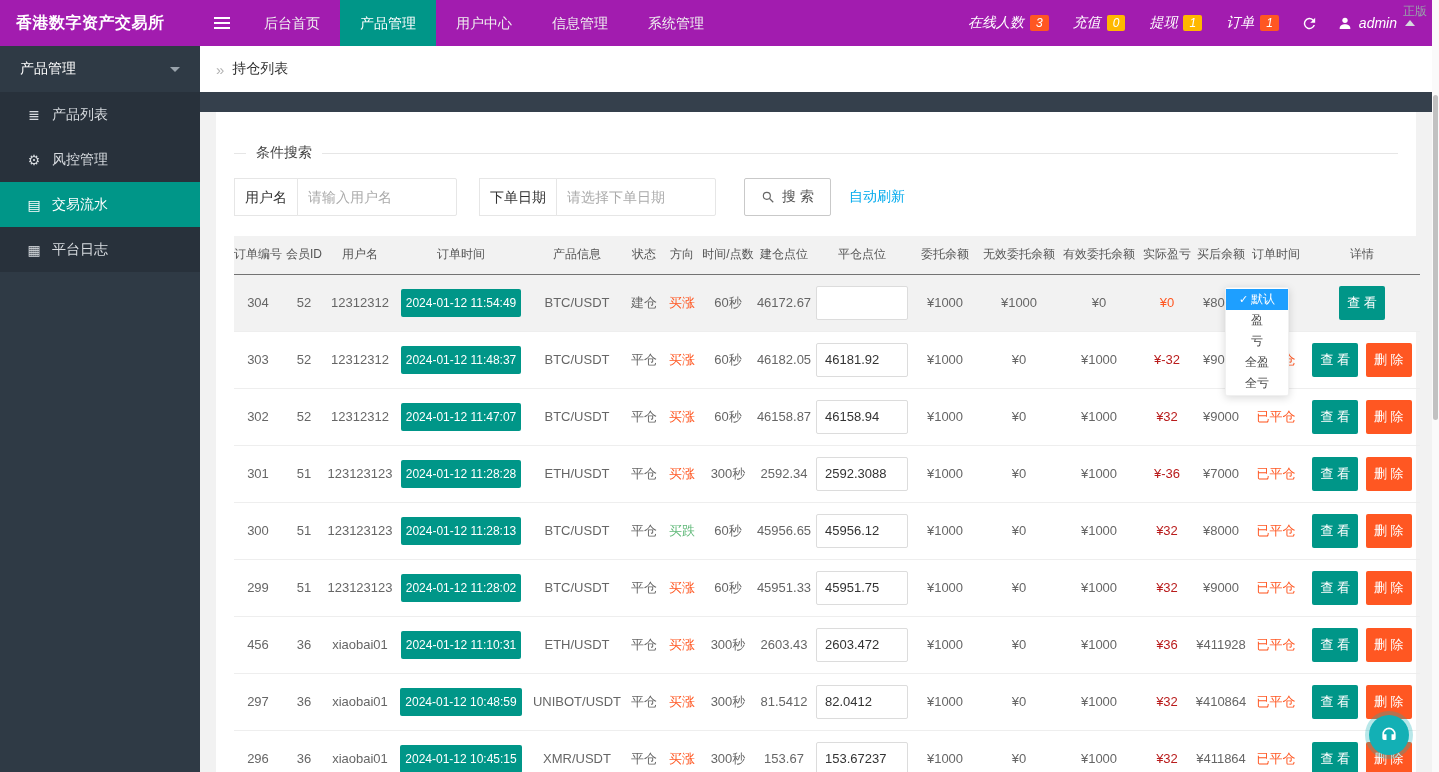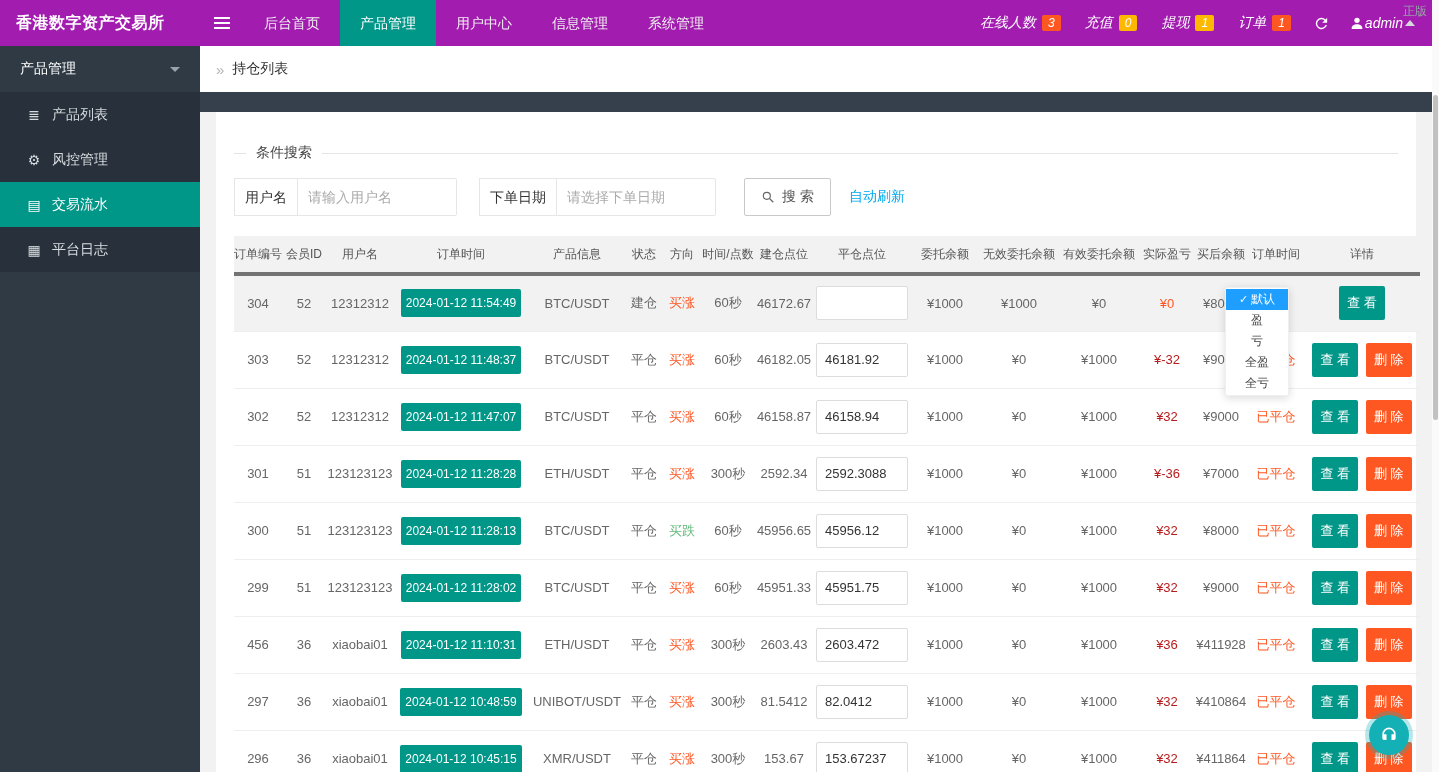--- a/index.html
+++ b/index.html
@@ -16,21 +16,21 @@
   .hamburger { width:44px; height:46px; display:flex; flex-direction:column; justify-content:center; align-items:center; gap:3px; cursor:pointer; }
   .hamburger i { display:block; width:16px; height:2px; background:#fff; }
   .top-nav { display:flex; height:46px; }
   .nav-item { line-height:46px; padding:0 20px; color:#f0f0f0; font-size:14px; cursor:pointer; white-space:nowrap; }
   .nav-item.active { background:#009688; color:#fff; }
   .header-right { margin-left:auto; display:flex; align-items:center; height:62px;font-style:italic; }
   .stat-item { display:flex; align-items:center; padding:0 12px; color:#fff; font-size:14px; cursor:pointer; white-space:nowrap; }
   .badge { margin-left:6px; min-width:12px; padding:1px 6px; border-radius:2px; font-size:12px; color:#fff; text-align:center; }
   .icon-btn { width:38px; height:46px; display:flex; align-items:center; justify-content:center; cursor:pointer; }
   .icon-btn svg { width:17px; height:17px; fill:#fff; }
-  .user { display:flex; align-items:center; color:#fff; padding:0 10px 0 8px; cursor:pointer; }
+  .user { display:flex; align-items:center; gap:6px; color:#fff; padding:0 10px 0 8px; cursor:pointer; }
   .user svg { width:16px; height:16px; fill:#fff; }
   .caret-up { width:0; height:0; border-left:5px solid transparent; border-right:5px solid transparent; border-bottom:6px solid #d5d9dd; margin:0 14px 0 2px; }
   .corner-tag { position:absolute; top:3px; right:12px; color:#98a1a9; font-size:12px; z-index:80; }
   
   .sidebar { position:absolute; top:46px; left:0; width:200px; bottom:0; background:#2f3a45; z-index:4; }
   .menu-group { height:46px; padding:0 20px; color:#fff; font-size:14px; display:flex; align-items:center; justify-content:space-between; cursor:pointer; }
   .chev { width:0; height:0; border-left:5px solid transparent; border-right:5px solid transparent; border-top:5px solid #9aa3ac; }
   .menu-item { height:45px; padding-left:26px; color:#d7dbdf; font-size:14px; background:#28313b; display:flex; align-items:center; gap:10px; cursor:pointer; }
   .menu-item.active { background:#009688; color:#fff; }
   .mi-icon { font-size:14px; width:16px; text-align:center; }
@@ -48,21 +48,21 @@
   .input-group { display:flex; align-items:center; margin-right:22px; }
   .form-label { height:38px; line-height:36px; padding:0 10px; border:1px solid #e6e6e6; background:#fff; font-size:14px; color:#333; white-space:nowrap; }
   .form-input { height:38px; width:160px; border:1px solid #e6e6e6; margin-left:-1px; padding:0 10px; font-size:14px; color:#333; outline:none; border-radius:0 2px 2px 0; }
   .form-input::placeholder { color:#ababab; }
   .search-btn { margin-left:6px; height:38px; padding:0 16px; background:#fff; border:1px solid #c9c9c9; border-radius:2px;
     font-size:14px; color:#555; display:flex; align-items:center; gap:7px; cursor:pointer; }
   .search-btn svg { width:14px; height:14px; stroke:#666; fill:none; stroke-width:2; }
   .auto-refresh { margin-left:18px; color:#01aaed; font-size:14px; cursor:pointer; text-decoration:none; }
   
   .data-table { width:100%; border-collapse:collapse; table-layout:fixed; margin-top:20px; }
-  .data-table th { background:#f2f2f2; height:38px; font-size:12px; font-weight:400; color:#555; text-align:center; white-space:nowrap; overflow:hidden; border-bottom:4px solid #737373; }
+  .data-table th { background:#f2f2f2; height:38px; font-size:12px; font-weight:400; color:#555; text-align:center; white-space:nowrap; overflow:hidden; border-bottom:1px solid #737373; }
   .data-table td { height:57px; text-align:center; font-size:13px; color:#666; border-bottom:1px solid #eee; white-space:nowrap; }
   tr.hl { background:#f2f2f2; }
   .time-btn { background:#009688; color:#fff; border:none; border-radius:2px; padding:7px 5px; font-size:12px; cursor:pointer; white-space:nowrap; }
   .close-input { width:92px; height:34px; border:1px solid #dcdcdc; border-radius:2px; padding:0 8px; font-size:13px; color:#333; outline:none; background:#fff; }
   .dir-up { color:#ff5722; }
   .dir-down { color:#5fb878; }
   .profit-red { color:#ff5722; }
   .profit-green { color:#b91c1c; }
   .closed-text { color:#ff5722; font-size:13px; }
   .btn { border:none; border-radius:2px; color:#fff; font-size:13px; padding:8px 8px; margin:0 4px; cursor:pointer; white-space:nowrap; }

